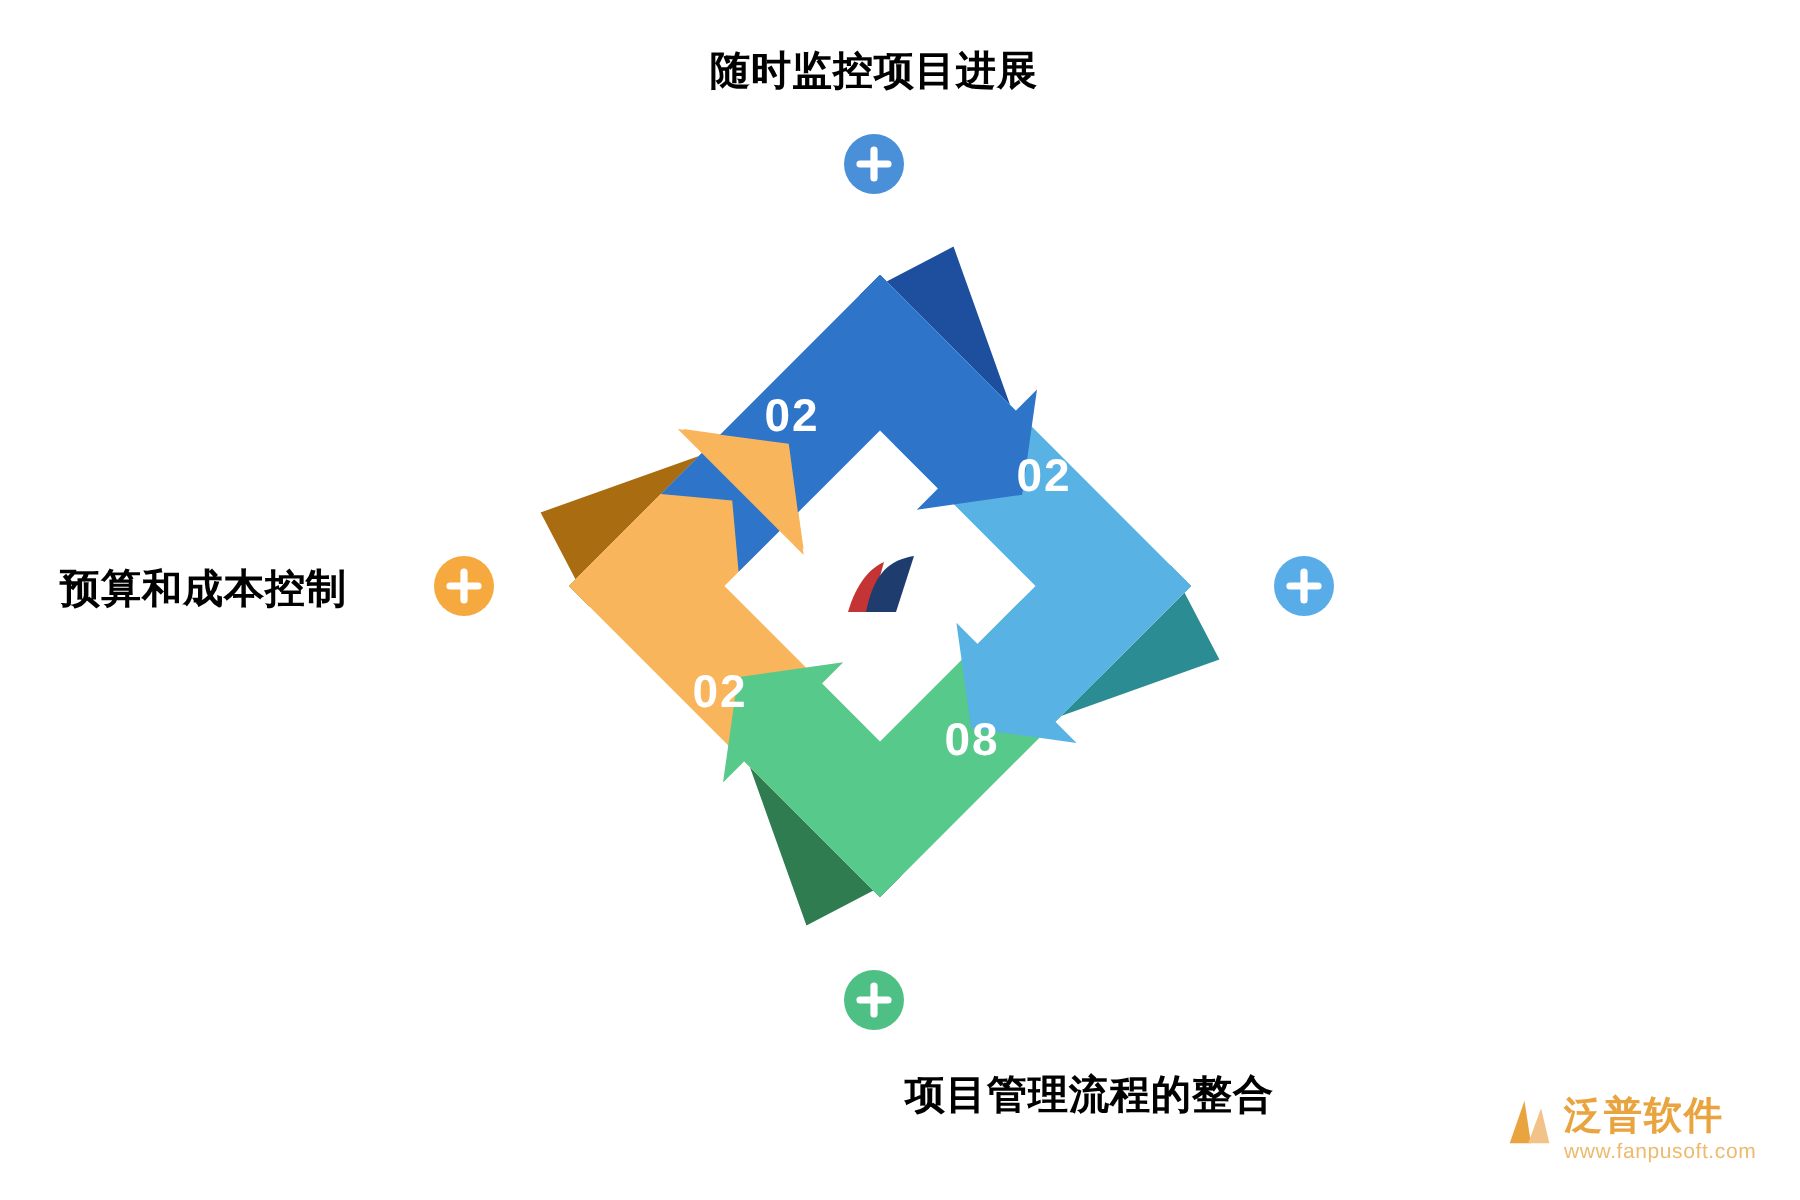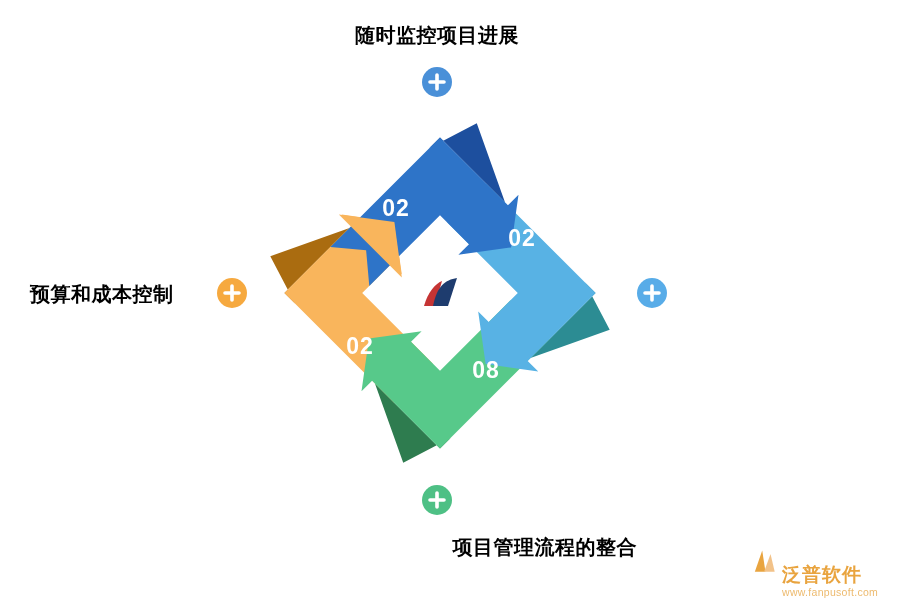--- a/index.html
+++ b/index.html
@@ -27,21 +27,21 @@
   .plus { position:absolute; width:32px; height:32px; }
   .plus-top    { left:421px; top:66px; }
   .plus-right  { left:636px; top:277px; }
   .plus-bottom { left:421px; top:484px; }
   .plus-left   { left:216px; top:277px; }
 
   .center-logo { position:absolute; left:417px; top:270px; }
 
   .watermark { position:absolute; left:753px; top:548px; display:flex; gap:5px; align-items:flex-start; }
   .wm-texts { display:flex; flex-direction:column; }
-  .wm-brand { font-size:19px; font-weight:bold; line-height:22px; letter-spacing:1px;margin-top:16px; }
+  .wm-brand { font-size:19px; font-weight:bold; line-height:22px; letter-spacing:1px; }
   .wm-url { font-size:10.5px; line-height:12px; letter-spacing:0.3px; }
 </style>
 </head>
 <body>
 
 <div class="stage">
 
   <svg class="cycle" width="340" height="340" viewBox="-170 -170 340 340">
     <g transform="rotate(45)">
 

